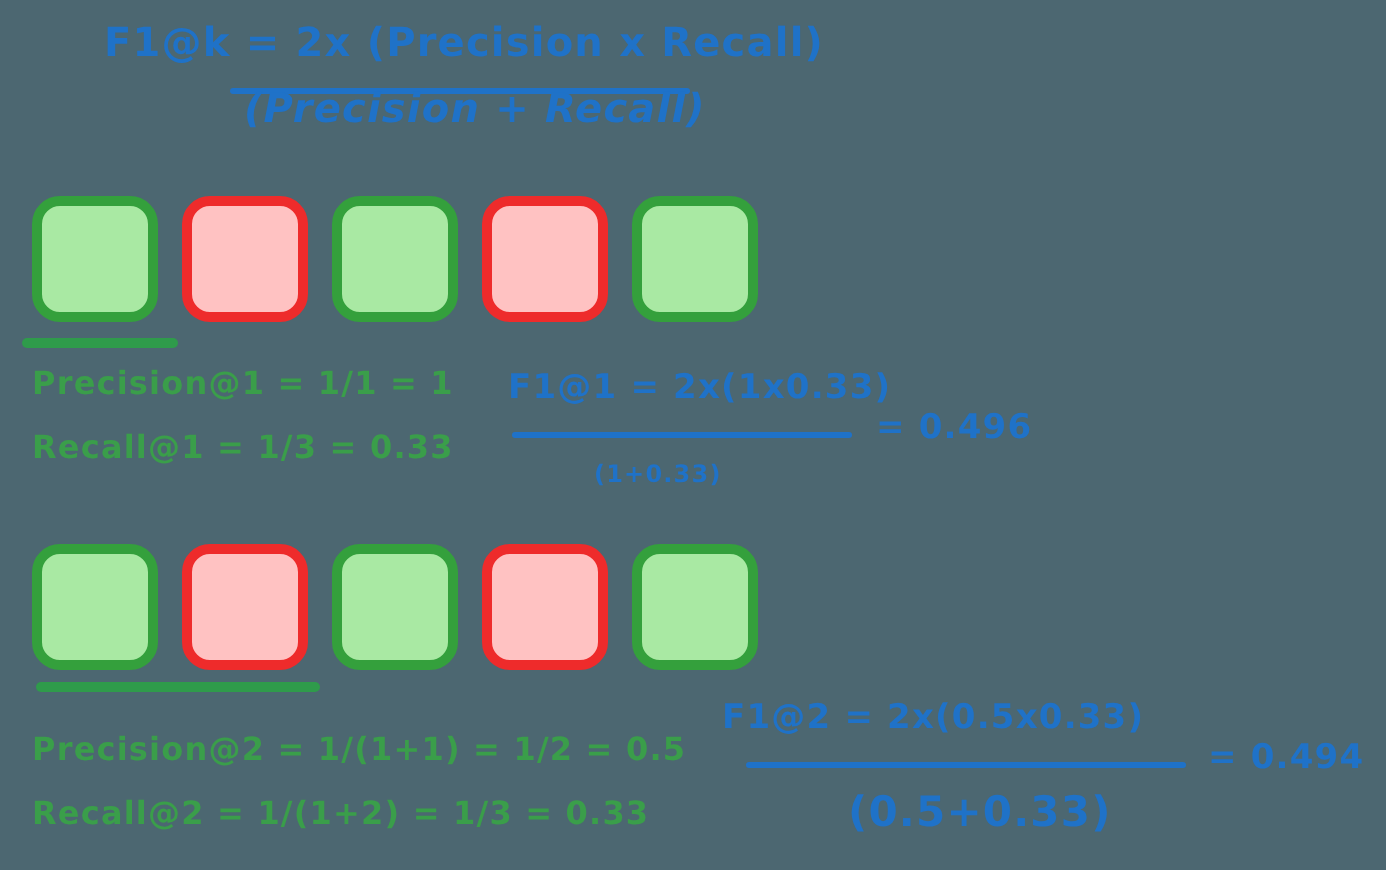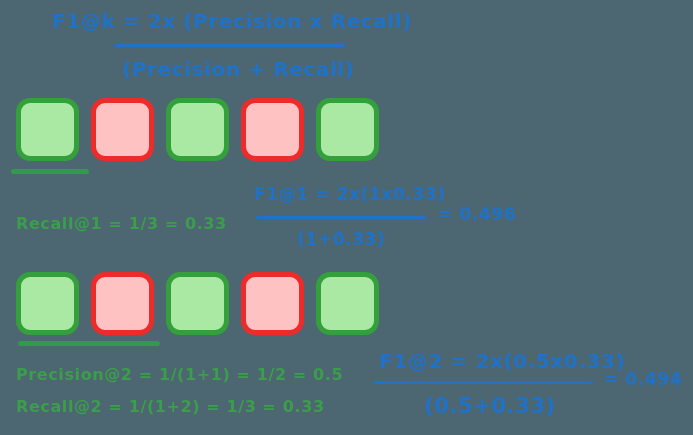--- a/index.html
+++ b/index.html
@@ -66,54 +66,55 @@
 </style>
 </head>
 <body>
 
 <div id="canvas">
 
   <div class="hand blue" style="left:52px; top:11px; font-size:20px;">F1@k  =  2x (Precision x Recall)</div>
 
   <div class="rule blue-rule" style="left:115px; top:44px; width:230px;"></div>
 
-  <div class="hand blue" style="left:122px; top:59px; font-size:20px;">(Precision + Recall)</div>
+  <div class="hand blue" style="left:122px; top:44px; font-size:20px;font-style:italic;">(Precision + Recall)</div>
 
   <div class="box rel" style="left:16px;  top:98px;"></div>
   <div class="box irrel" style="left:91px;  top:98px;"></div>
   <div class="box rel" style="left:166px; top:98px;"></div>
   <div class="box irrel" style="left:241px; top:98px;"></div>
   <div class="box rel" style="left:316px; top:98px;"></div>
 
   <div class="underline" style="left:11px; top:169px; width:78px;"></div>
 
+  <div class="hand green" style="left:16px; top:184px; font-size:16px;">Precision@1  =  1/1  =  1</div>
 
   <div class="hand green" style="left:16px; top:216px; font-size:16px;">Recall@1  =  1/3  =  0.33</div>
 
   <div class="hand blue" style="left:254px; top:186px; font-size:17px;">F1@1  =  2x(1x0.33)</div>
 
   <div class="rule blue-rule" style="left:256px; top:216px; width:170px;"></div>
 
-  <div class="hand blue" style="left:297px; top:231px; font-size:17px;">(1+0.33)</div>
+  <div class="hand blue" style="left:297px; top:231px; font-size:12px;">(1+0.33)</div>
 
   <div class="hand blue" style="left:438px; top:206px; font-size:17px;">=  0.496</div>
 
   <div class="box rel" style="left:16px;  top:272px;"></div>
   <div class="box irrel" style="left:91px;  top:272px;"></div>
   <div class="box rel" style="left:166px; top:272px;"></div>
   <div class="box irrel" style="left:241px; top:272px;"></div>
   <div class="box rel" style="left:316px; top:272px;"></div>
 
   <div class="underline" style="left:18px; top:341px; width:142px;"></div>
 
   <div class="hand green" style="left:16px; top:367px; font-size:16px;">Precision@2  =  1/(1+1)  =  1/2  =  0.5</div>
 
   <div class="hand green" style="left:16px; top:399px; font-size:16px;">Recall@2  =  1/(1+2)  =  1/3  =  0.33</div>
 
-  <div class="hand blue" style="left:379px; top:351px; font-size:20px;">F1@2  =  2x(0.5x0.33)</div>
+  <div class="hand blue" style="left:361px; top:351px; font-size:17px;">F1@2  =  2x(0.5x0.33)</div>
 
   <div class="rule blue-rule" style="left:373px; top:381px; width:220px;"></div>
 
   <div class="hand blue" style="left:424px; top:396px; font-size:21px;">(0.5+0.33)</div>
 
   <div class="hand blue" style="left:604px; top:371px; font-size:17px;">=  0.494</div>
 
 </div>
 
 </body></html>

